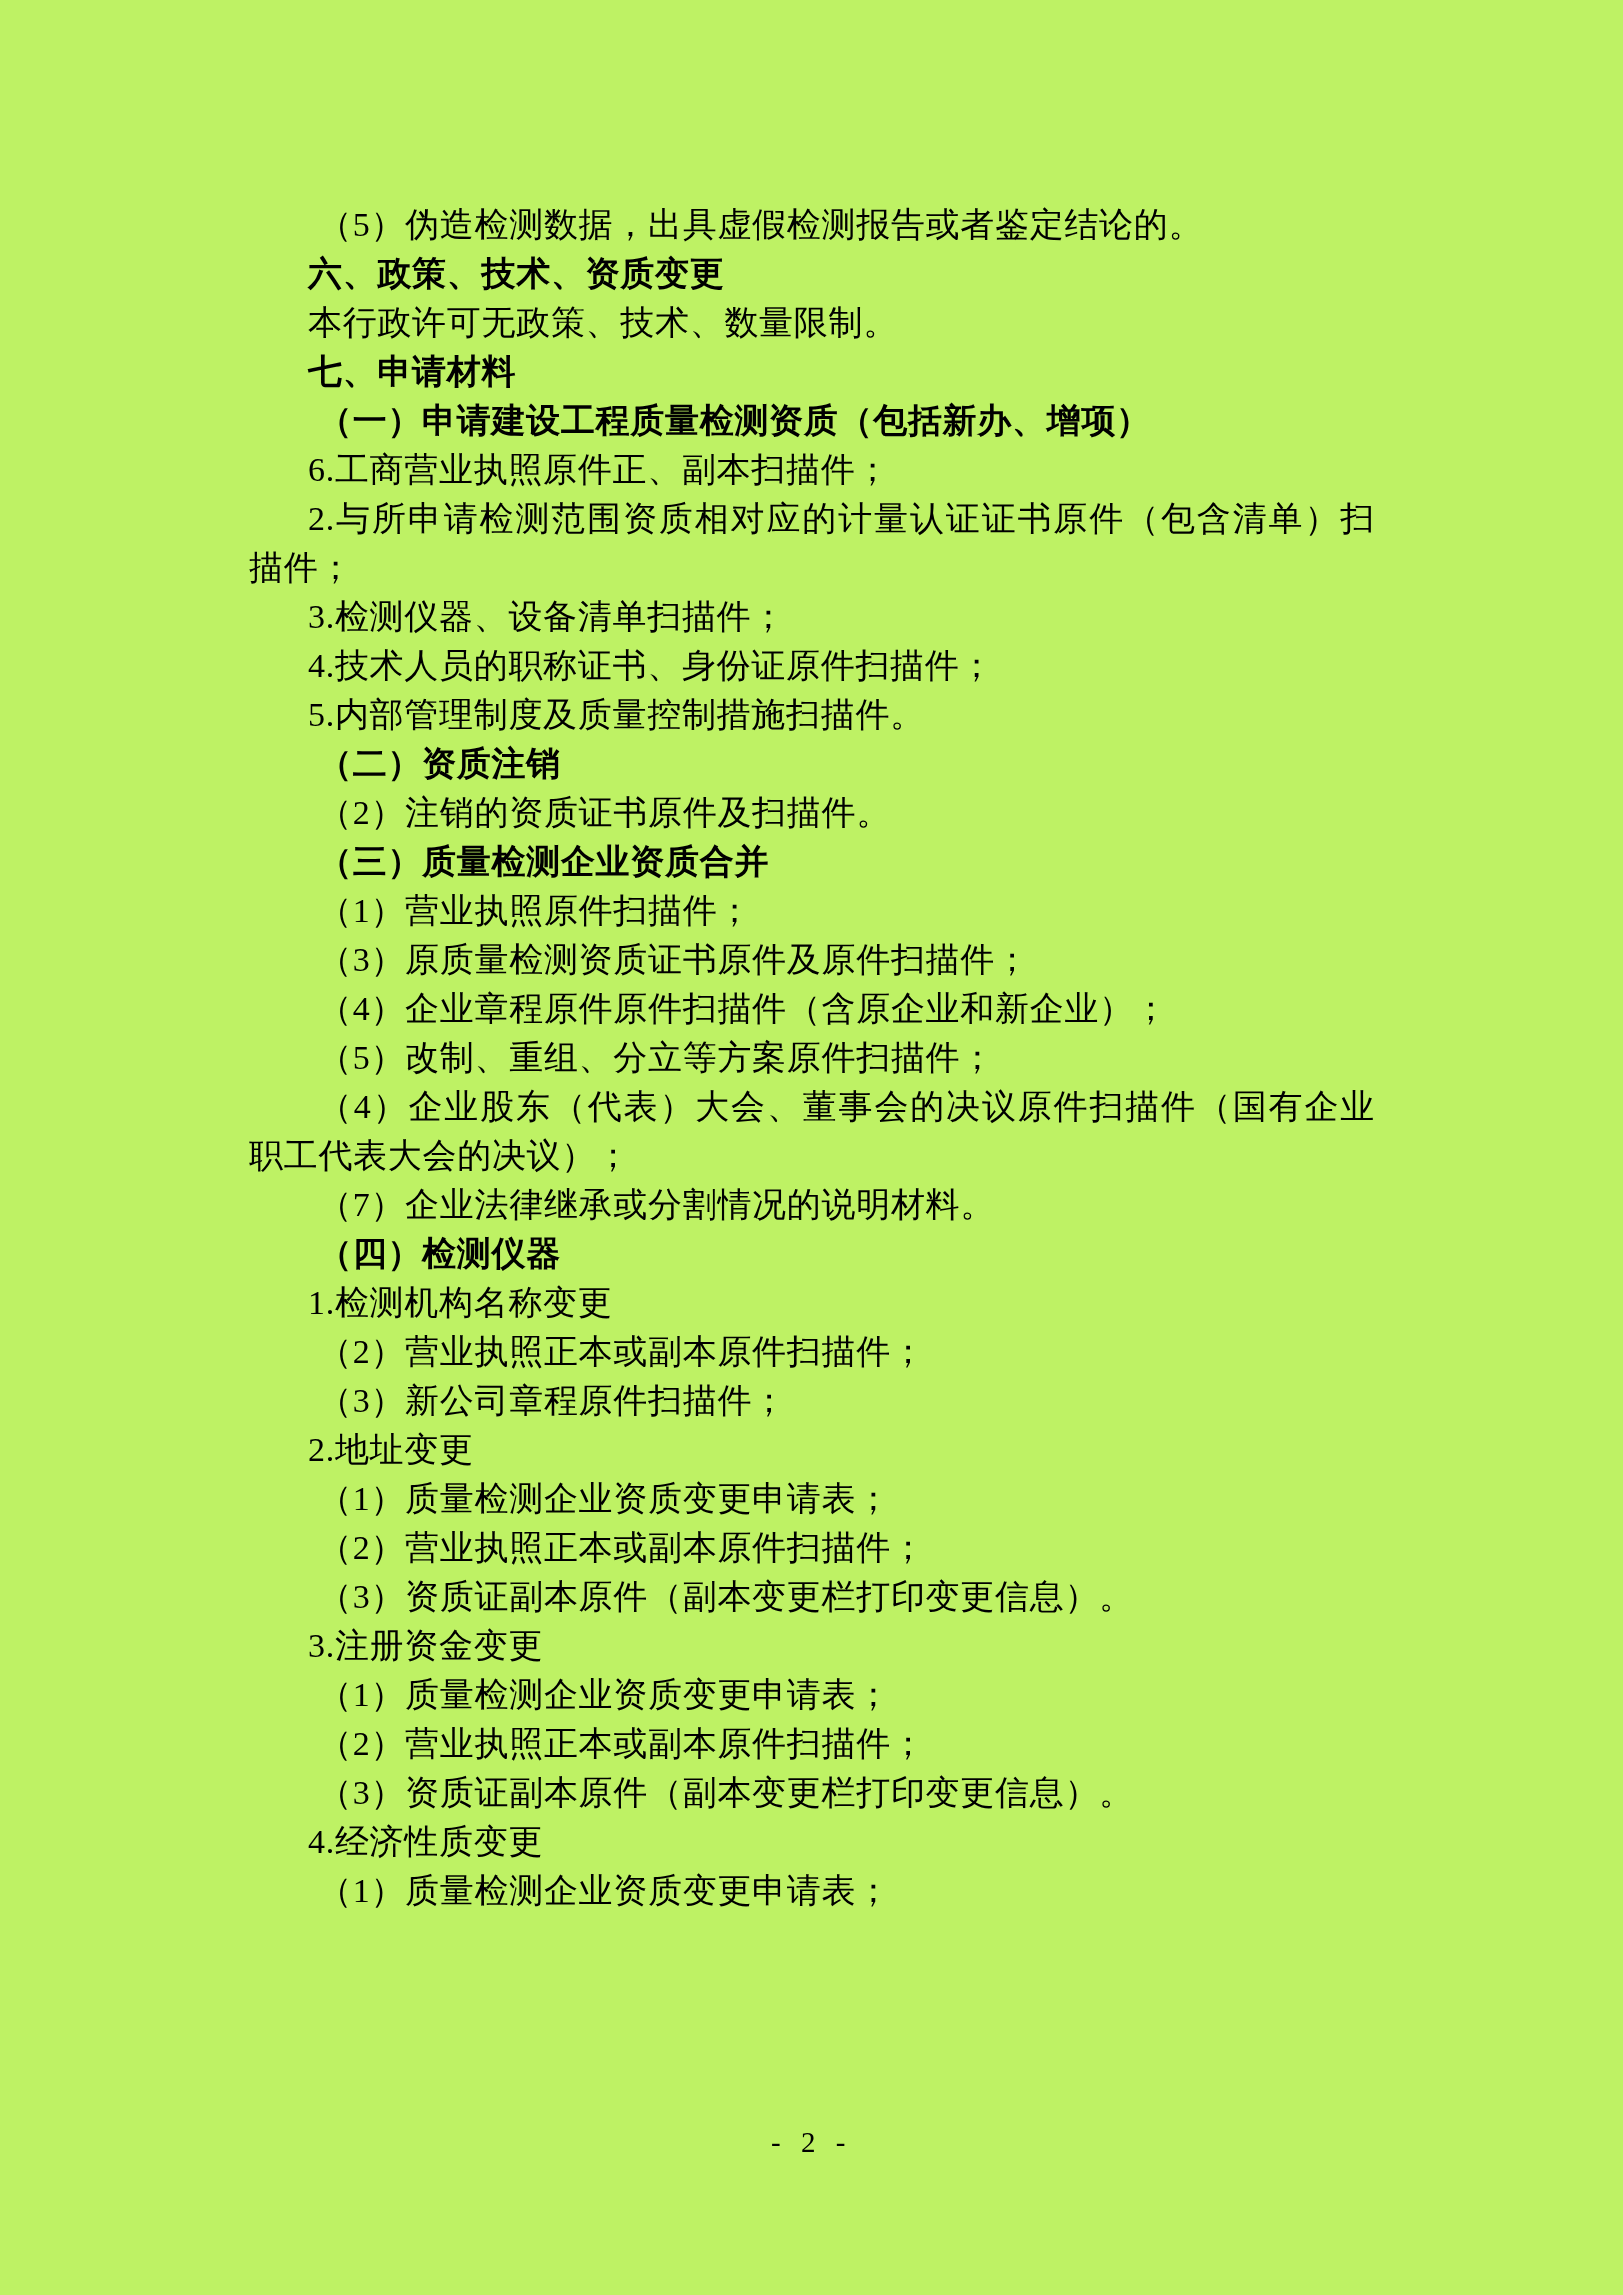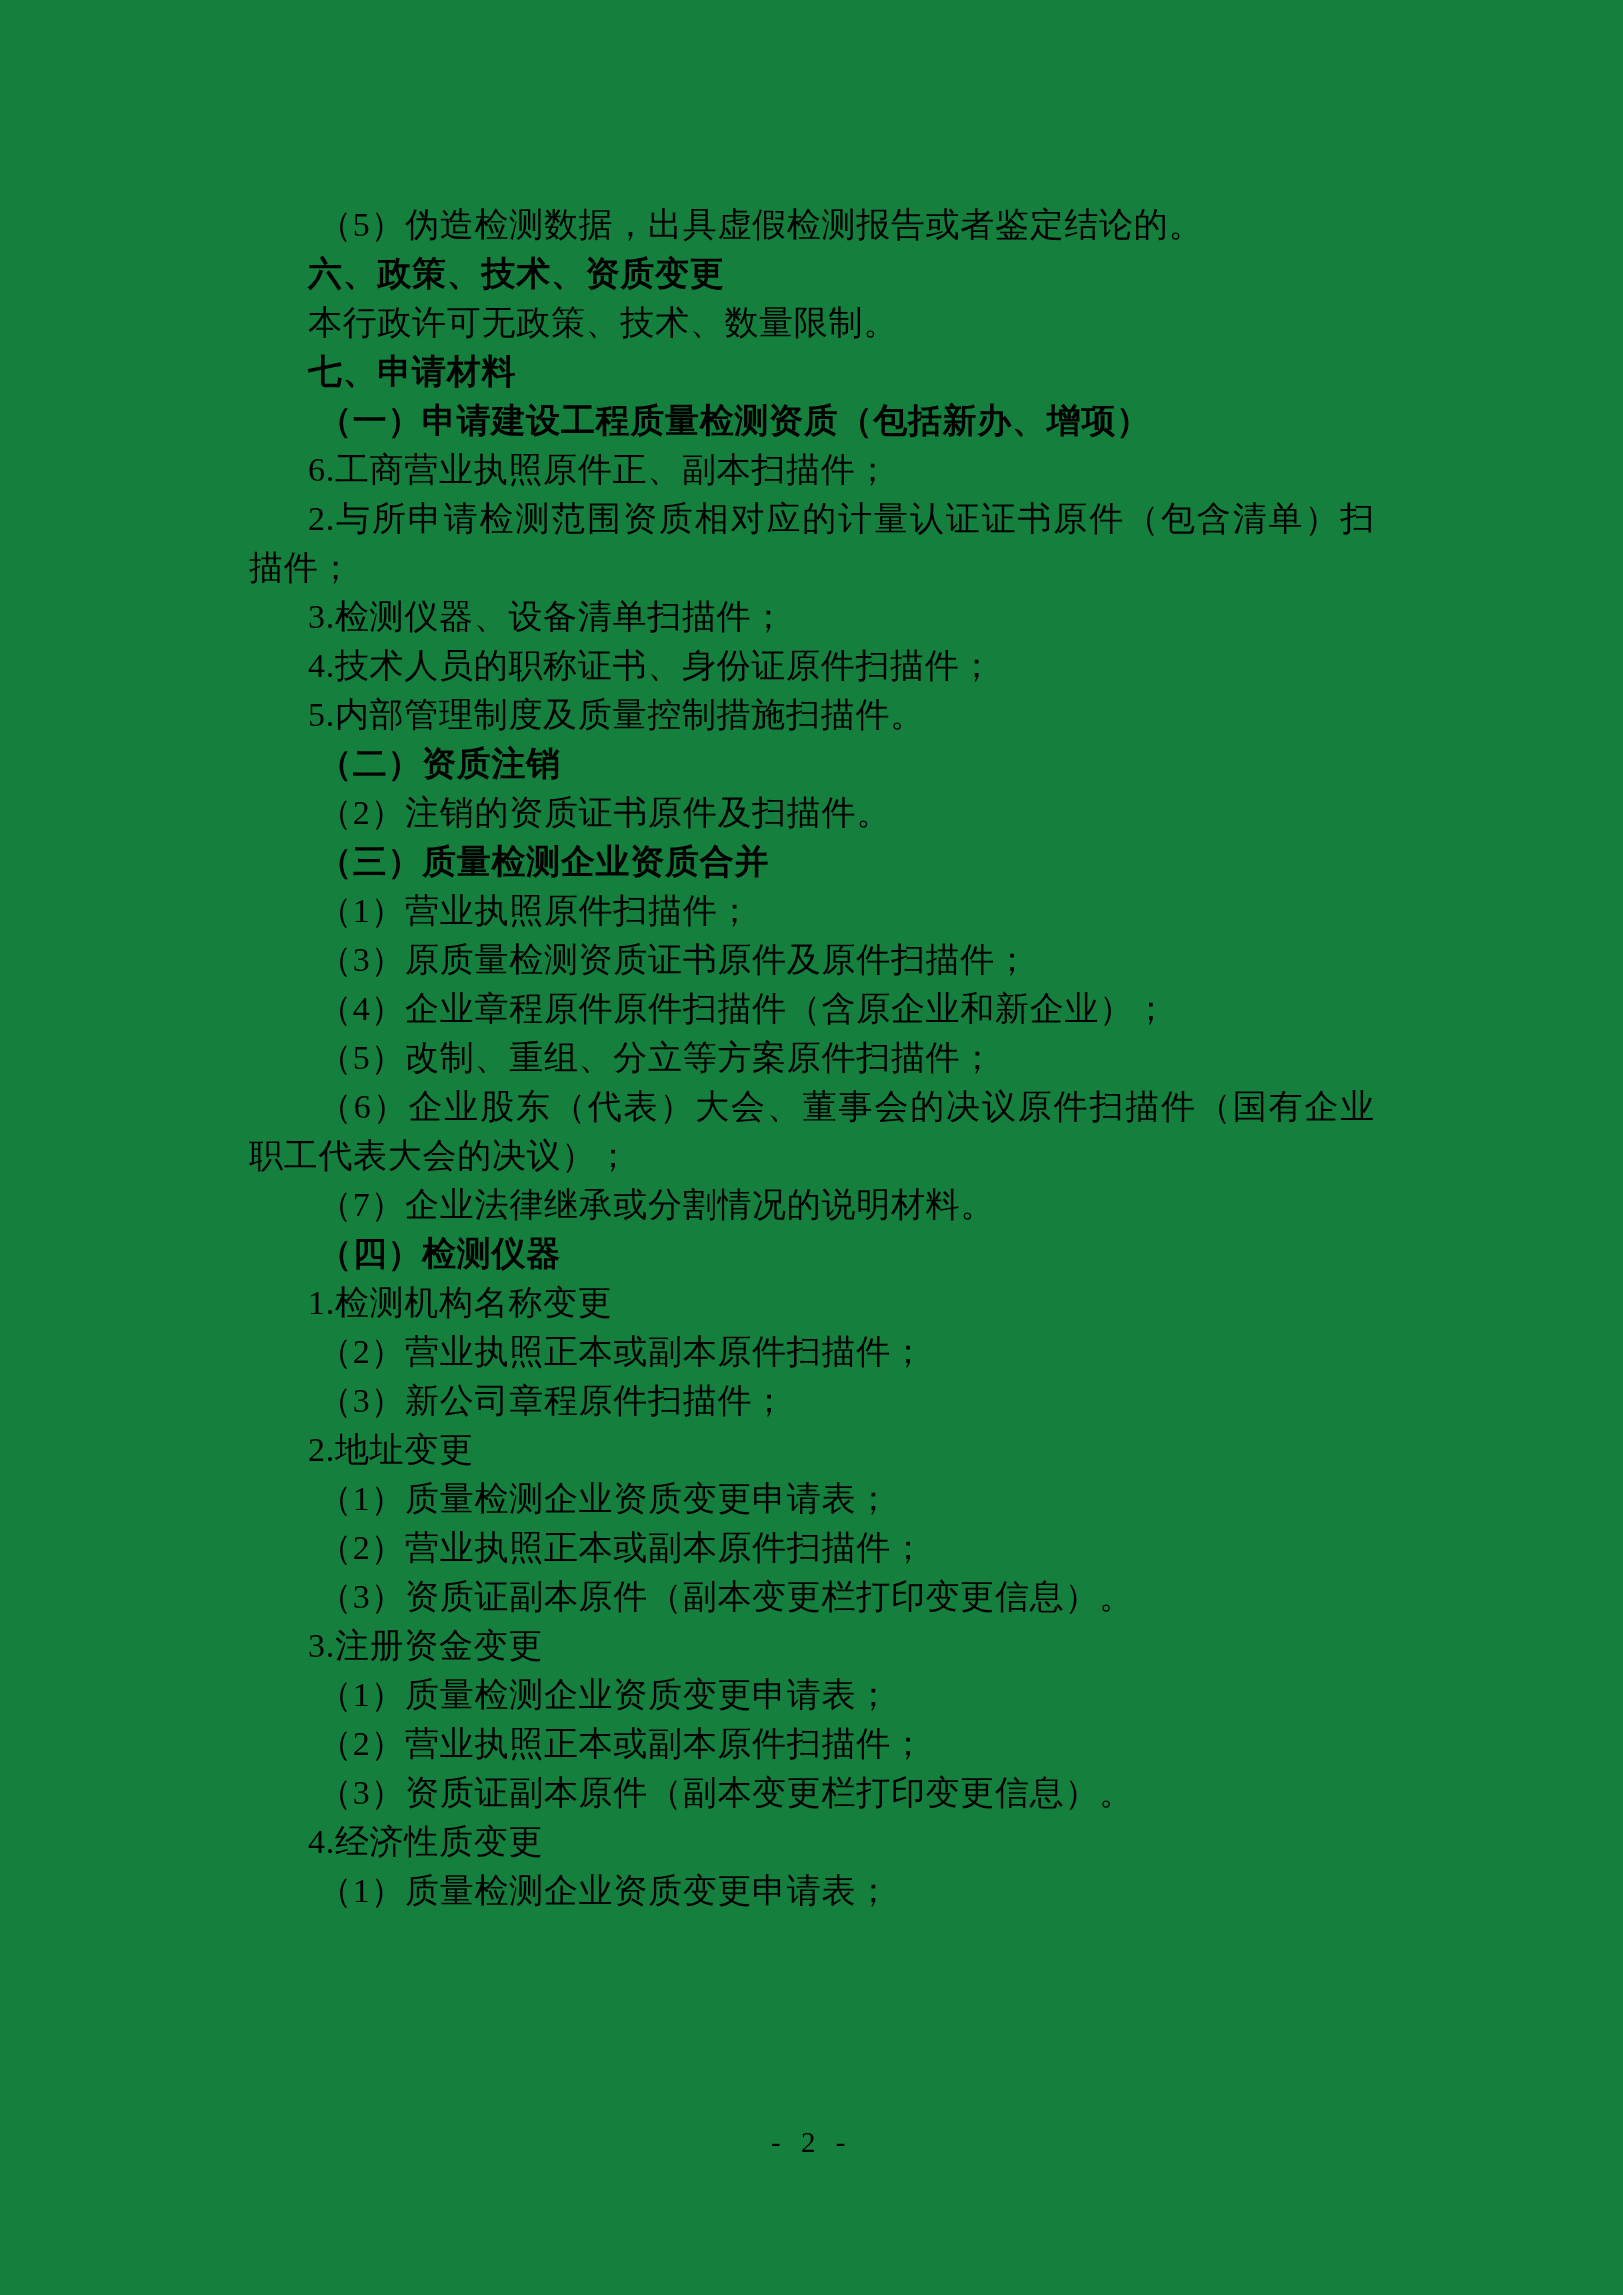--- a/index.html
+++ b/index.html
@@ -4,21 +4,21 @@
 <style>
   html, body {
     margin: 0;
     padding: 0;
     background: #ffffff;
   }
   .page {
     position: relative;
     width: 1623px;
     height: 2295px;
-    background: #15803d;
+    background: #bef264;
     overflow: hidden;
     color: #000000;
   }
   .doc-body {
     position: absolute;
     left: 249px;
     top: 200px;
     width: 1126px;
   }
   .doc-body p {
@@ -76,21 +76,21 @@
       <p class="style-num">3.检测仪器、设备清单扫描件；</p>
       <p class="style-num">4.技术人员的职称证书、身份证原件扫描件；</p>
       <p class="style-num">5.内部管理制度及质量控制措施扫描件。</p>
       <p class="style-heading-paren">（二）资质注销</p>
       <p class="style-paren">（2）注销的资质证书原件及扫描件。</p>
       <p class="style-heading-paren">（三）质量检测企业资质合并</p>
       <p class="style-paren">（1）营业执照原件扫描件；</p>
       <p class="style-paren">（3）原质量检测资质证书原件及原件扫描件；</p>
       <p class="style-paren">（4）企业章程原件原件扫描件（含原企业和新企业）；</p>
       <p class="style-paren">（5）改制、重组、分立等方案原件扫描件；</p>
-      <p class="style-paren">（6）企业股东（代表）大会、董事会的决议原件扫描件（国有企业职工代表大会的决议）；</p>
+      <p class="style-paren">（4）企业股东（代表）大会、董事会的决议原件扫描件（国有企业职工代表大会的决议）；</p>
       <p class="style-paren">（7）企业法律继承或分割情况的说明材料。</p>
       <p class="style-heading-paren">（四）检测仪器</p>
       <p class="style-num">1.检测机构名称变更</p>
       <p class="style-paren">（2）营业执照正本或副本原件扫描件；</p>
       <p class="style-paren">（3）新公司章程原件扫描件；</p>
       <p class="style-num">2.地址变更</p>
       <p class="style-paren">（1）质量检测企业资质变更申请表；</p>
       <p class="style-paren">（2）营业执照正本或副本原件扫描件；</p>
       <p class="style-paren">（3）资质证副本原件（副本变更栏打印变更信息）。</p>
       <p class="style-num">3.注册资金变更</p>

